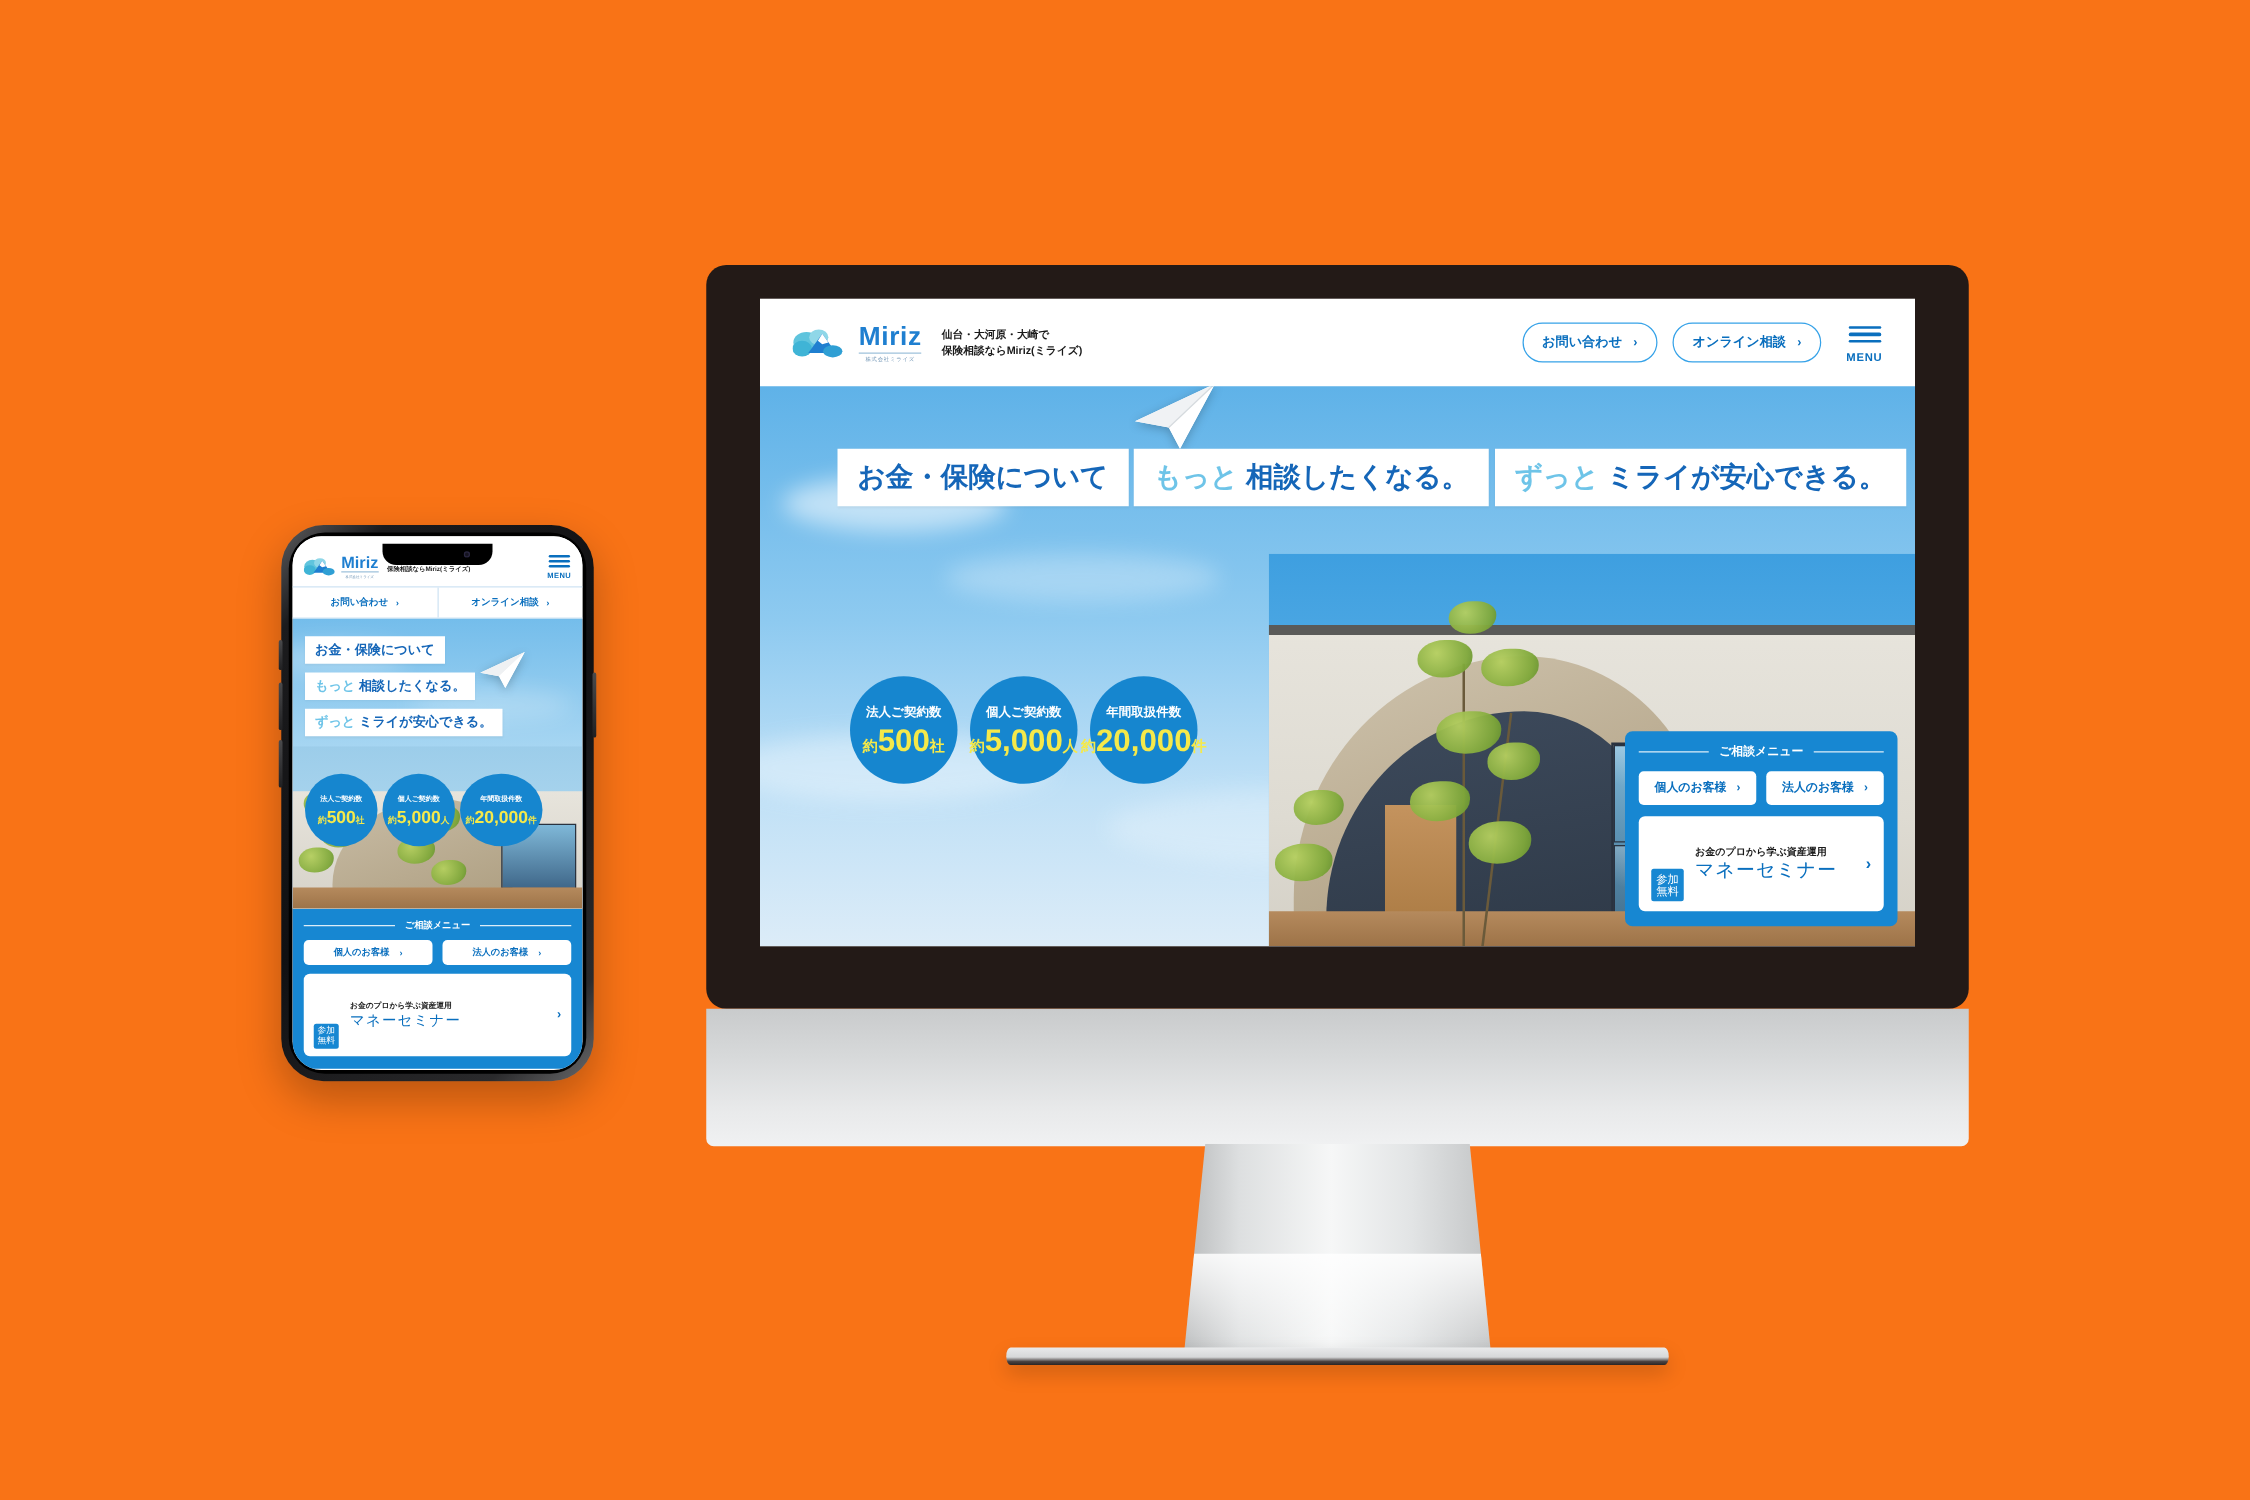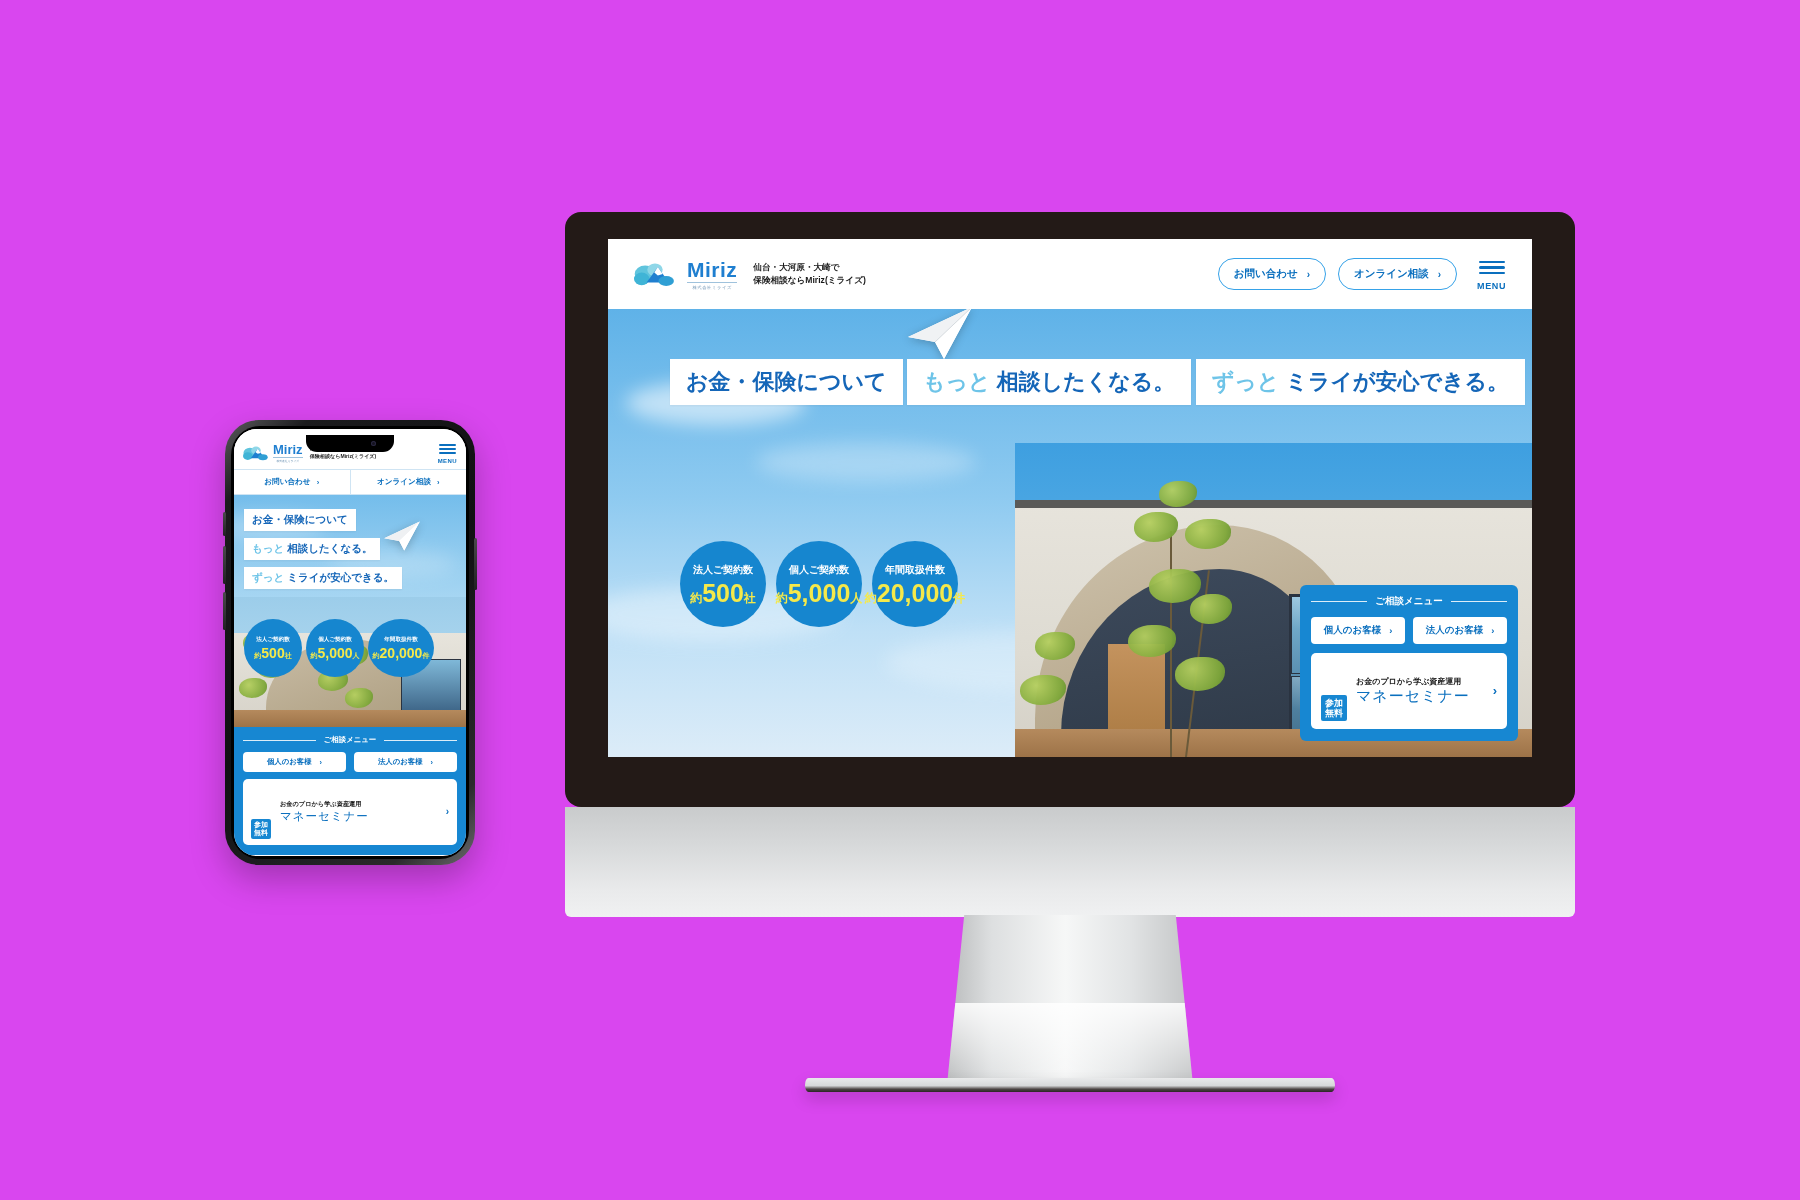--- a/index.html
+++ b/index.html
@@ -9,21 +9,21 @@
     height: 1200px;
     overflow: hidden;
     background: #f2f3f4;
     font-family: "Liberation Sans", "DejaVu Sans", sans-serif;
   }
 
   #stage {
     position: relative;
     width: 1800px;
     height: 1200px;
-    background: #d946ef;
+    background: #f97316;
   }
 
   
   #monitor {
     position: absolute;
     left: 565px;
     top: 212px;
     width: 1010px;
     height: 595px;
   }
@@ -241,21 +241,21 @@
     display:flex; align-items:center; justify-content:center; gap:8px;
     white-space:nowrap;
     cursor:pointer;
   }
   .seminar {
     background:#fff; border-radius:5px;
     display:flex; align-items:center; gap:9px;
     cursor:pointer;
   }
   .badge {
-    background:#1787d2; color:#fff; font-weight:700;
+    background:#1787d2; color:#fff; font-weight:400;
     display:flex; flex-direction:column; align-items:center; justify-content:center;
     border-radius:2px; line-height:1.12;margin-top:34px;
   }
   .sem-text { display:flex; flex-direction:column; }
   .sem-small { color:#1a1a1a; font-weight:700; }
   .sem-big { color:#0a6fbe; font-weight:400; letter-spacing:1px; }
   .sem-chev { margin-left:auto; color:#0a6fbe; font-weight:700; }
 
   
   #phone {

